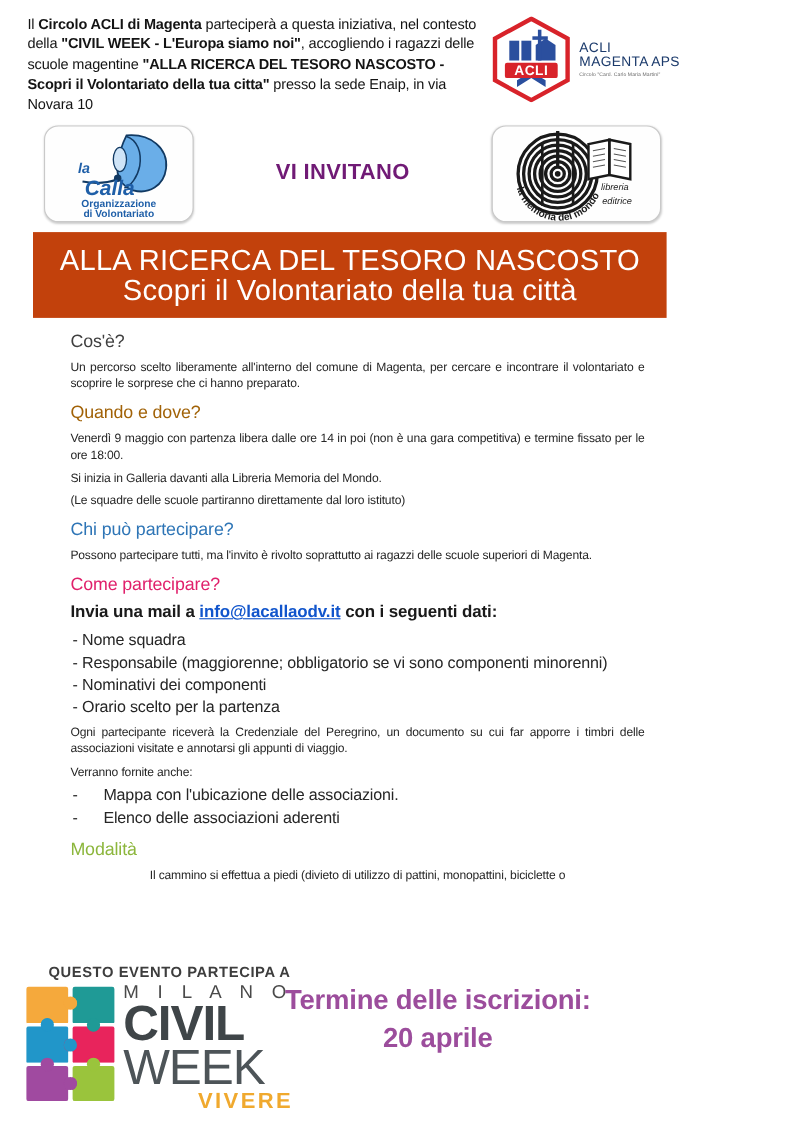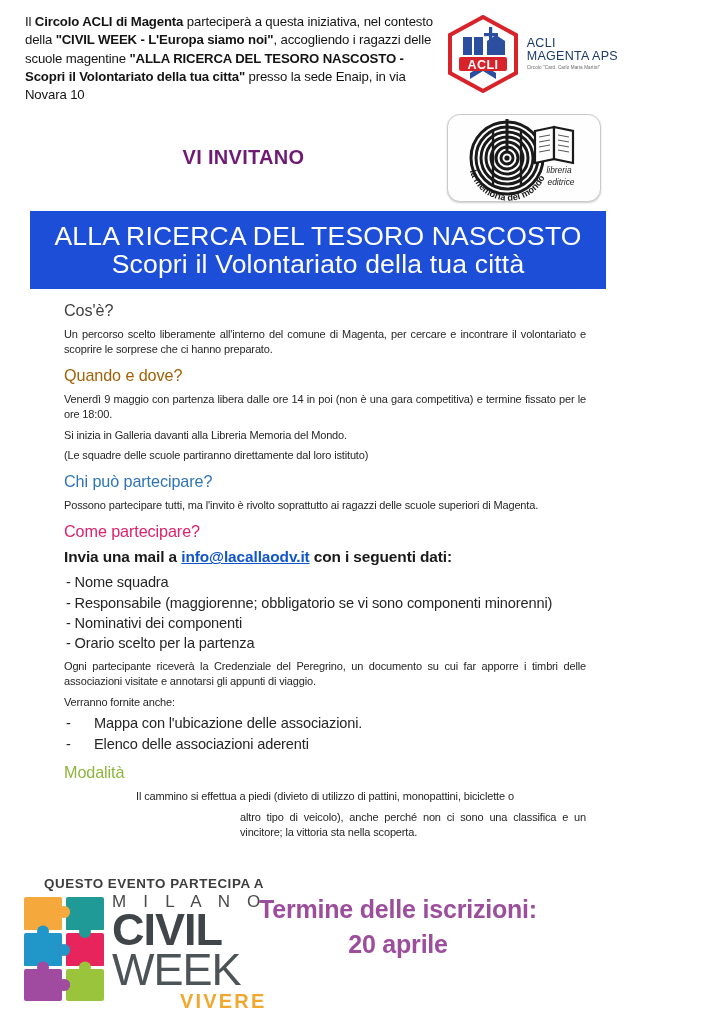--- a/index.html
+++ b/index.html
@@ -145,20 +145,33 @@
       <div class="acli-words">
         <div class="l1">ACLI</div>
         <div class="l2">MAGENTA APS</div>
         <div class="l3">Circolo "Card. Carlo Maria Martini"</div>
       </div>
     </div>
   </div>
 
   <div class="strip">
 
+    <div class="logo-card">
+      <svg width="134" height="86" viewBox="0 0 134 86" aria-hidden="true">
+        <path d="M74 8 C96 6 112 20 110 38 C108 54 94 62 80 58 C70 55 64 45 66 34 C67 26 70 16 74 8 Z" fill="#6aaee8" stroke="#123a63" stroke-width="1.6"></path>
+        <path d="M74 9 C84 12 88 24 86 36 C84 46 78 54 72 56" fill="none" stroke="#123a63" stroke-width="1.4"></path>
+        <ellipse cx="68" cy="30" rx="6" ry="11" fill="#cfe4f7" stroke="#123a63" stroke-width="1.2"></ellipse>
+        <path d="M66 48 C55 52 44 52 34 50" fill="none" stroke="#123a63" stroke-width="1.8"></path>
+        <circle cx="66" cy="47" r="3.4" fill="#123a63"></circle>
+        <text x="30" y="42" font-family="Liberation Sans, sans-serif" font-size="13" font-weight="bold" font-style="italic" fill="#1f5fa8">la</text>
+        <text x="36" y="62" font-family="Liberation Sans, sans-serif" font-size="19" font-weight="bold" font-style="italic" fill="#1f5fa8">Calla</text>
+        <text x="67" y="73" font-family="Liberation Sans, sans-serif" font-size="9.3" font-weight="bold" fill="#1f5fa8" text-anchor="middle">Organizzazione</text>
+        <text x="67" y="82" font-family="Liberation Sans, sans-serif" font-size="9.3" font-weight="bold" fill="#1f5fa8" text-anchor="middle">di Volontariato</text>
+      </svg>
+    </div>
 
     <div class="invitano">VI INVITANO</div>
 
     <div class="logo-card wide">
       <svg width="150" height="86" viewBox="0 0 150 86" aria-hidden="true">
         <g fill="none" stroke="#1a1a1a">
           <circle cx="58" cy="43" r="36" stroke-width="3"></circle>
           <circle cx="58" cy="43" r="31" stroke-width="3"></circle>
           <circle cx="58" cy="43" r="26" stroke-width="3"></circle>
           <circle cx="58" cy="43" r="21" stroke-width="3"></circle>
@@ -190,21 +203,21 @@
         <defs>
             <path id="arcp" d="M 20 52 A 40 40 0 0 0 96 62"></path>
           </defs>
         <text font-family="Liberation Sans, sans-serif" font-size="9.2" font-weight="bold" fill="#1a1a1a">
           <textPath href="#arcp" startOffset="4%">la memoria del mondo</textPath>
         </text>
       </svg>
     </div>
   </div>
 
-  <div class="banner" style="background: #1d4ed8; color: rgb(255, 255, 255);">
+  <div class="banner" style="background: #c2410c; color: rgb(255, 255, 255);">
     <div class="t1">ALLA RICERCA DEL TESORO NASCOSTO</div>
     <div class="t2">Scopri il Volontariato della tua città</div>
   </div>
 
   <div class="body-wrap">
 
     <h2 class="sec" style="color: rgb(63, 63, 63);">Cos'è?</h2>
     <p class="para">Un percorso scelto liberamente all'interno del comune di Magenta, per cercare e incontrare il volontariato e scoprire le sorprese che ci hanno preparato.</p>
 
     <h2 class="sec" style="color: #a16207;">Quando e dove?</h2>
@@ -231,21 +244,20 @@
     <p class="para">Ogni partecipante riceverà la Credenziale del Peregrino, un documento su cui far apporre i timbri delle associazioni visitate e annotarsi gli appunti di viaggio.</p>
     <p class="para nojust tight">Verranno fornite anche:</p>
     <ul class="dashlist indent">
       <li><span class="d">-</span><span>Mappa con l'ubicazione delle associazioni.</span></li>
       <li><span class="d">-</span><span>Elenco delle associazioni aderenti</span></li>
     </ul>
 
     <h2 class="sec" style="color: rgb(140, 182, 60);">Modalità</h2>
     <div class="modalita-para">
       <p class="para l1">Il cammino si effettua a piedi (divieto di utilizzo di pattini, monopattini, biciclette o</p>
-      <p class="para l2">altro tipo di veicolo), anche perché non ci sono una classifica e un vincitore; la vittoria sta nella scoperta.</p>
     </div>
   </div>
 
   <div class="footer">
 
     <div class="civil-logo">
       <div class="cw-top">QUESTO EVENTO PARTECIPA A</div>
       <div class="cw-body">
         <svg class="puzzle" viewBox="0 0 84 108" aria-hidden="true">
           <rect x="2" y="2" width="38" height="34" rx="2" fill="#f5a93c"></rect>

